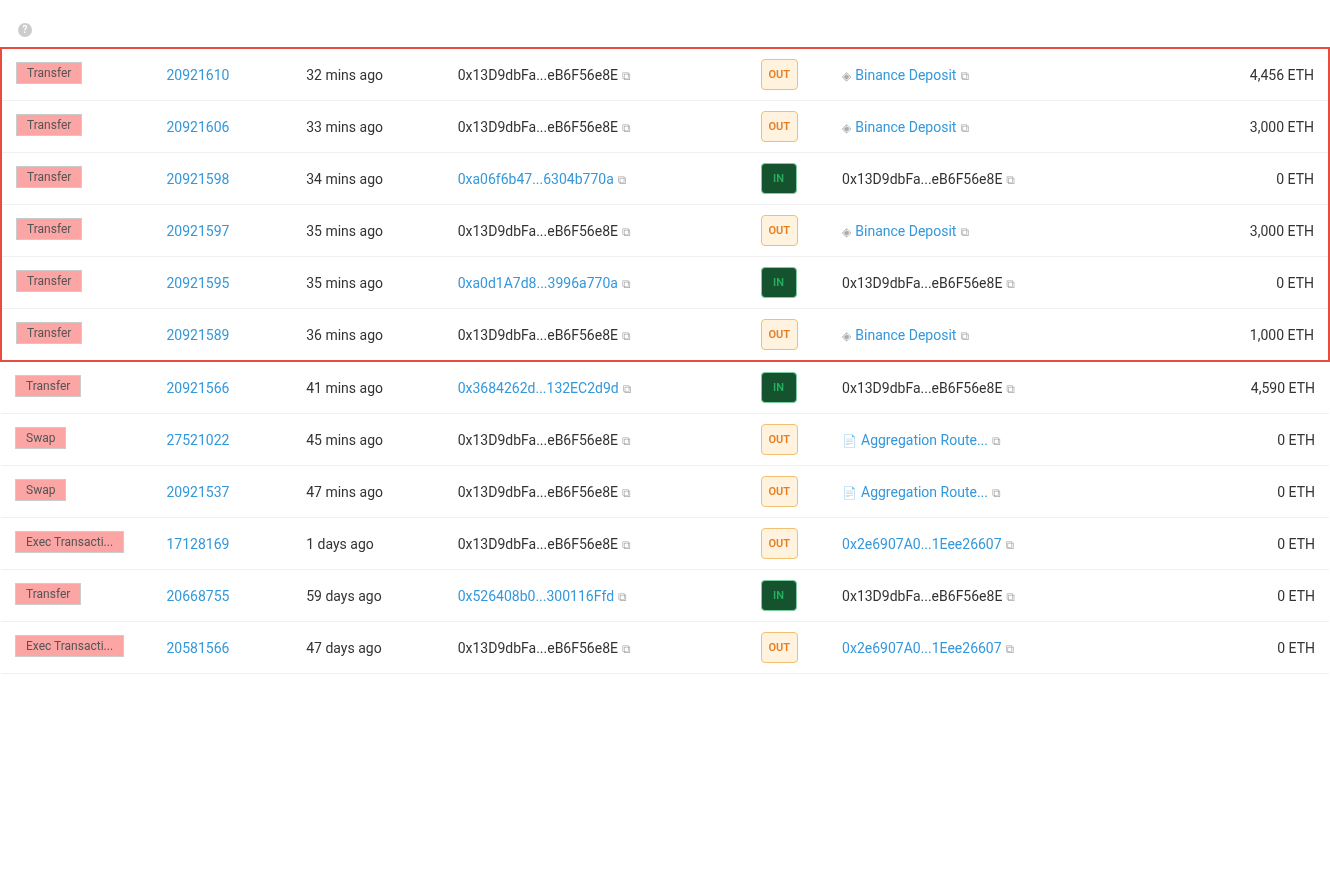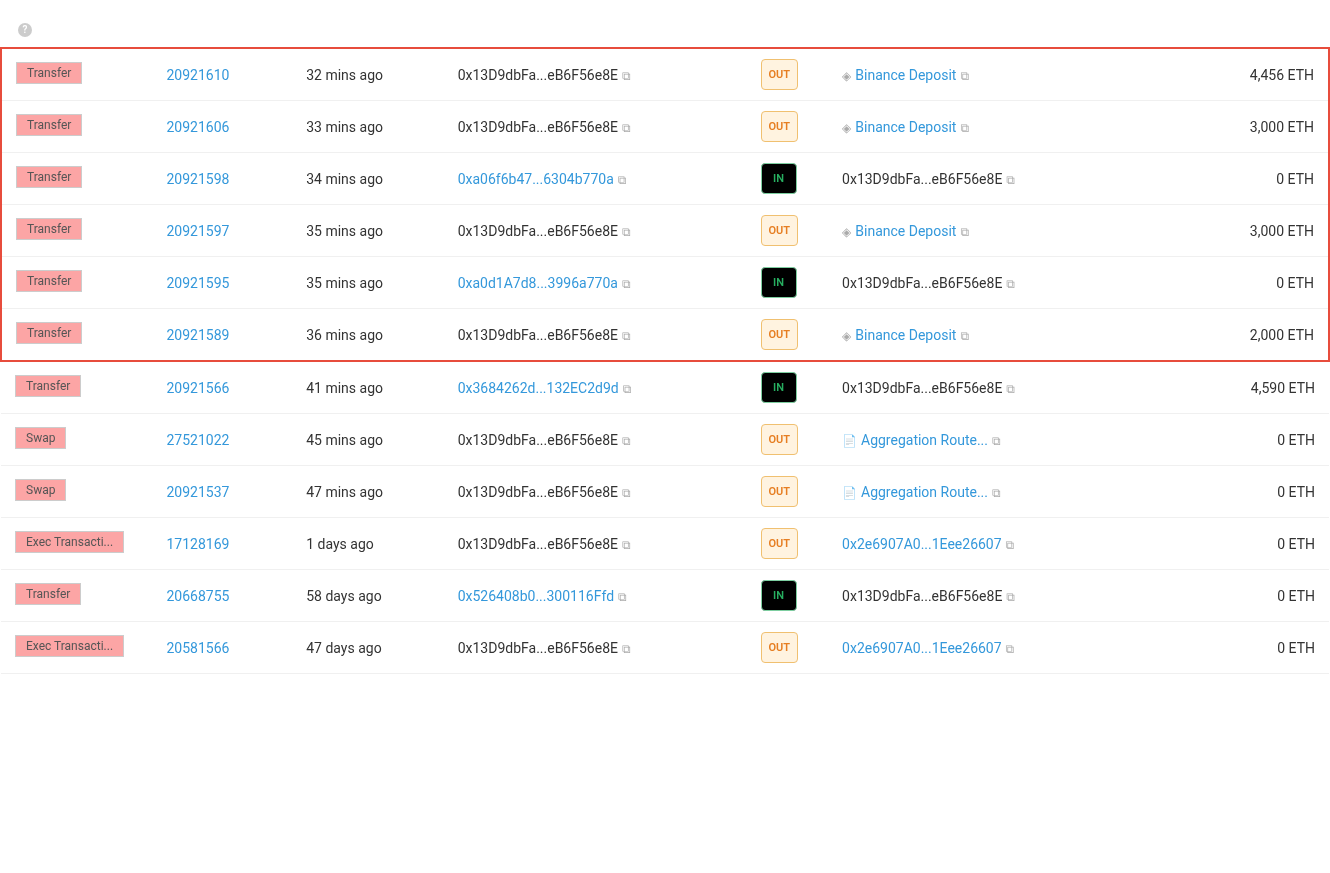--- a/index.html
+++ b/index.html
@@ -94,21 +94,21 @@
       font-weight: 600;
       text-align: center;
       min-width: 36px;
     }
     .dir-out {
       background: #fff3e0;
       color: #e67e22;
       border: 1px solid #f0c070;
     }
     .dir-in {
-      background: #000000;
+      background: #14532d;
       color: #27ae60;
       border: 1px solid #7dcea0;
     }
     .to-label {
       color: #3498db;
       text-decoration: none;
       cursor: pointer;
     }
     .amount-col-td {
       text-align: right;
@@ -208,21 +208,21 @@
           <td class="col-to"><span class="address-plain">0x13D9dbFa...eB6F56e8E</span><span class="copy-icon">⧉</span></td>
           <td class="col-amount amount-col-td">0 ETH</td>
         </tr>
         <tr class="hl-bottom hl-mid">
           <td class="col-method"><span class="method-btn">Transfer</span></td>
           <td class="col-block"><a class="block-link" href="#">20921589</a></td>
           <td class="col-age">36 mins ago</td>
           <td class="col-from"><span class="address-plain">0x13D9dbFa...eB6F56e8E</span><span class="copy-icon">⧉</span></td>
           <td class="col-dir"><span class="dir-badge dir-out">OUT</span></td>
           <td class="col-to"><span style="color: rgb(170, 170, 170); margin-right: 4px; font-size: 12px;">◈</span><a class="to-label" href="#">Binance Deposit</a><span class="copy-icon">⧉</span></td>
-          <td class="col-amount amount-col-td">2,000 ETH</td>
+          <td class="col-amount amount-col-td">1,000 ETH</td>
         </tr>
         <tr>
           <td class="col-method"><span class="method-btn">Transfer</span></td>
           <td class="col-block"><a class="block-link" href="#">20921566</a></td>
           <td class="col-age">41 mins ago</td>
           <td class="col-from"><a class="address-link" href="#">0x3684262d...132EC2d9d</a><span class="copy-icon">⧉</span></td>
           <td class="col-dir"><span class="dir-badge dir-in">IN</span></td>
           <td class="col-to"><span class="address-plain">0x13D9dbFa...eB6F56e8E</span><span class="copy-icon">⧉</span></td>
           <td class="col-amount amount-col-td">4,590 ETH</td>
         </tr>
@@ -249,21 +249,21 @@
           <td class="col-block"><a class="block-link" href="#">17128169</a></td>
           <td class="col-age">1 days ago</td>
           <td class="col-from"><span class="address-plain">0x13D9dbFa...eB6F56e8E</span><span class="copy-icon">⧉</span></td>
           <td class="col-dir"><span class="dir-badge dir-out">OUT</span></td>
           <td class="col-to"><a class="address-link" href="#">0x2e6907A0...1Eee26607</a><span class="copy-icon">⧉</span></td>
           <td class="col-amount amount-col-td">0 ETH</td>
         </tr>
         <tr>
           <td class="col-method"><span class="method-btn">Transfer</span></td>
           <td class="col-block"><a class="block-link" href="#">20668755</a></td>
-          <td class="col-age">58 days ago</td>
+          <td class="col-age">59 days ago</td>
           <td class="col-from"><a class="address-link" href="#">0x526408b0...300116Ffd</a><span class="copy-icon">⧉</span></td>
           <td class="col-dir"><span class="dir-badge dir-in">IN</span></td>
           <td class="col-to"><span class="address-plain">0x13D9dbFa...eB6F56e8E</span><span class="copy-icon">⧉</span></td>
           <td class="col-amount amount-col-td">0 ETH</td>
         </tr>
         <tr>
           <td class="col-method"><span class="method-btn">Exec Transacti...</span></td>
           <td class="col-block"><a class="block-link" href="#">20581566</a></td>
           <td class="col-age">47 days ago</td>
           <td class="col-from"><span class="address-plain">0x13D9dbFa...eB6F56e8E</span><span class="copy-icon">⧉</span></td>

